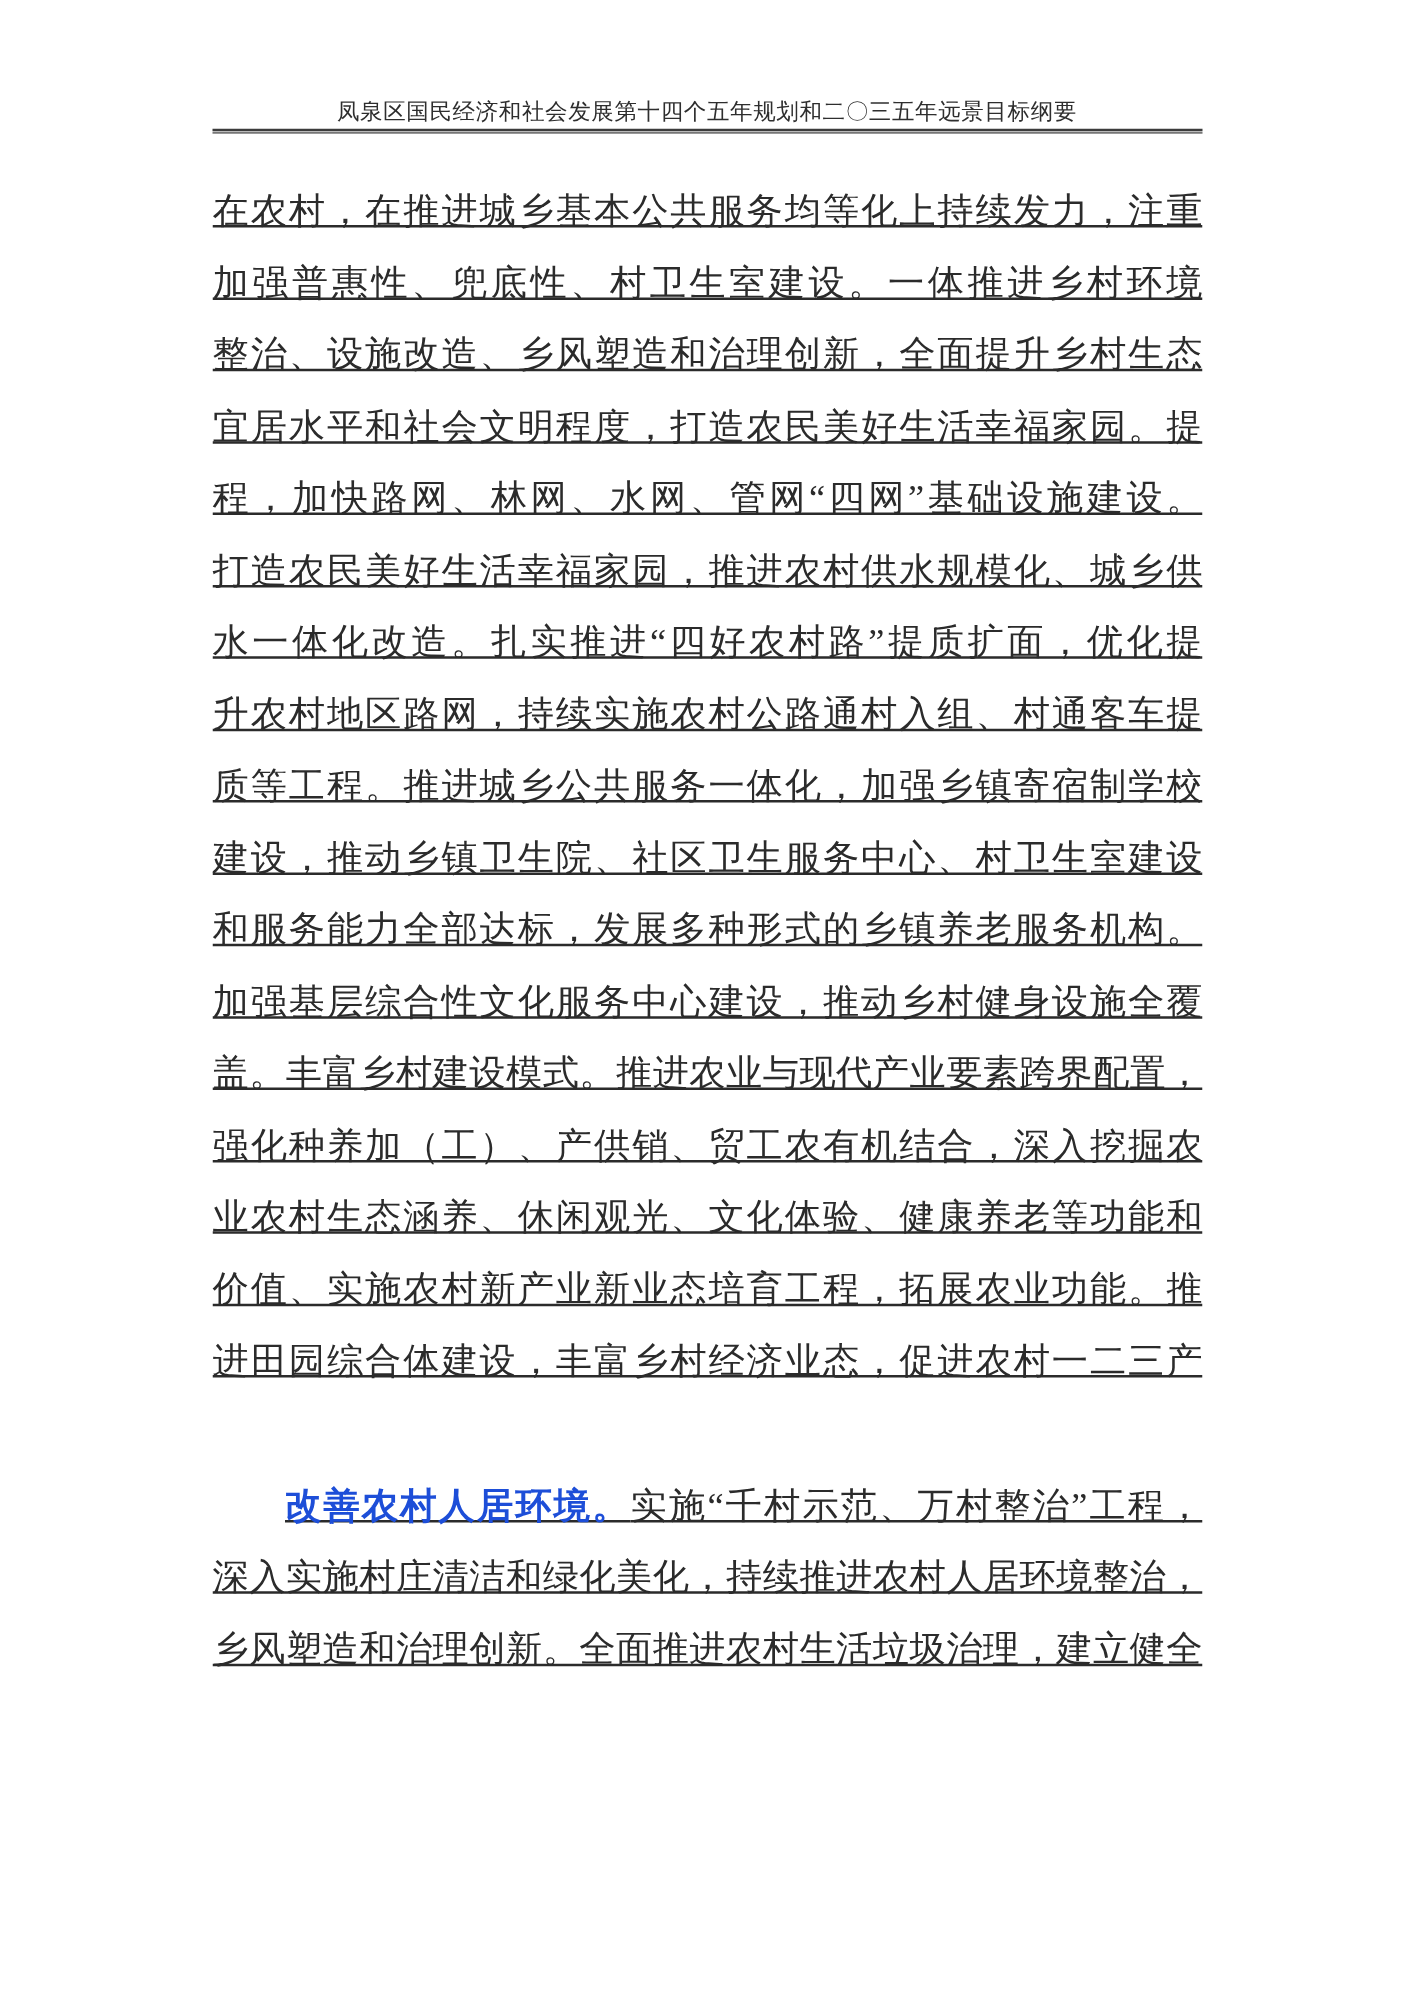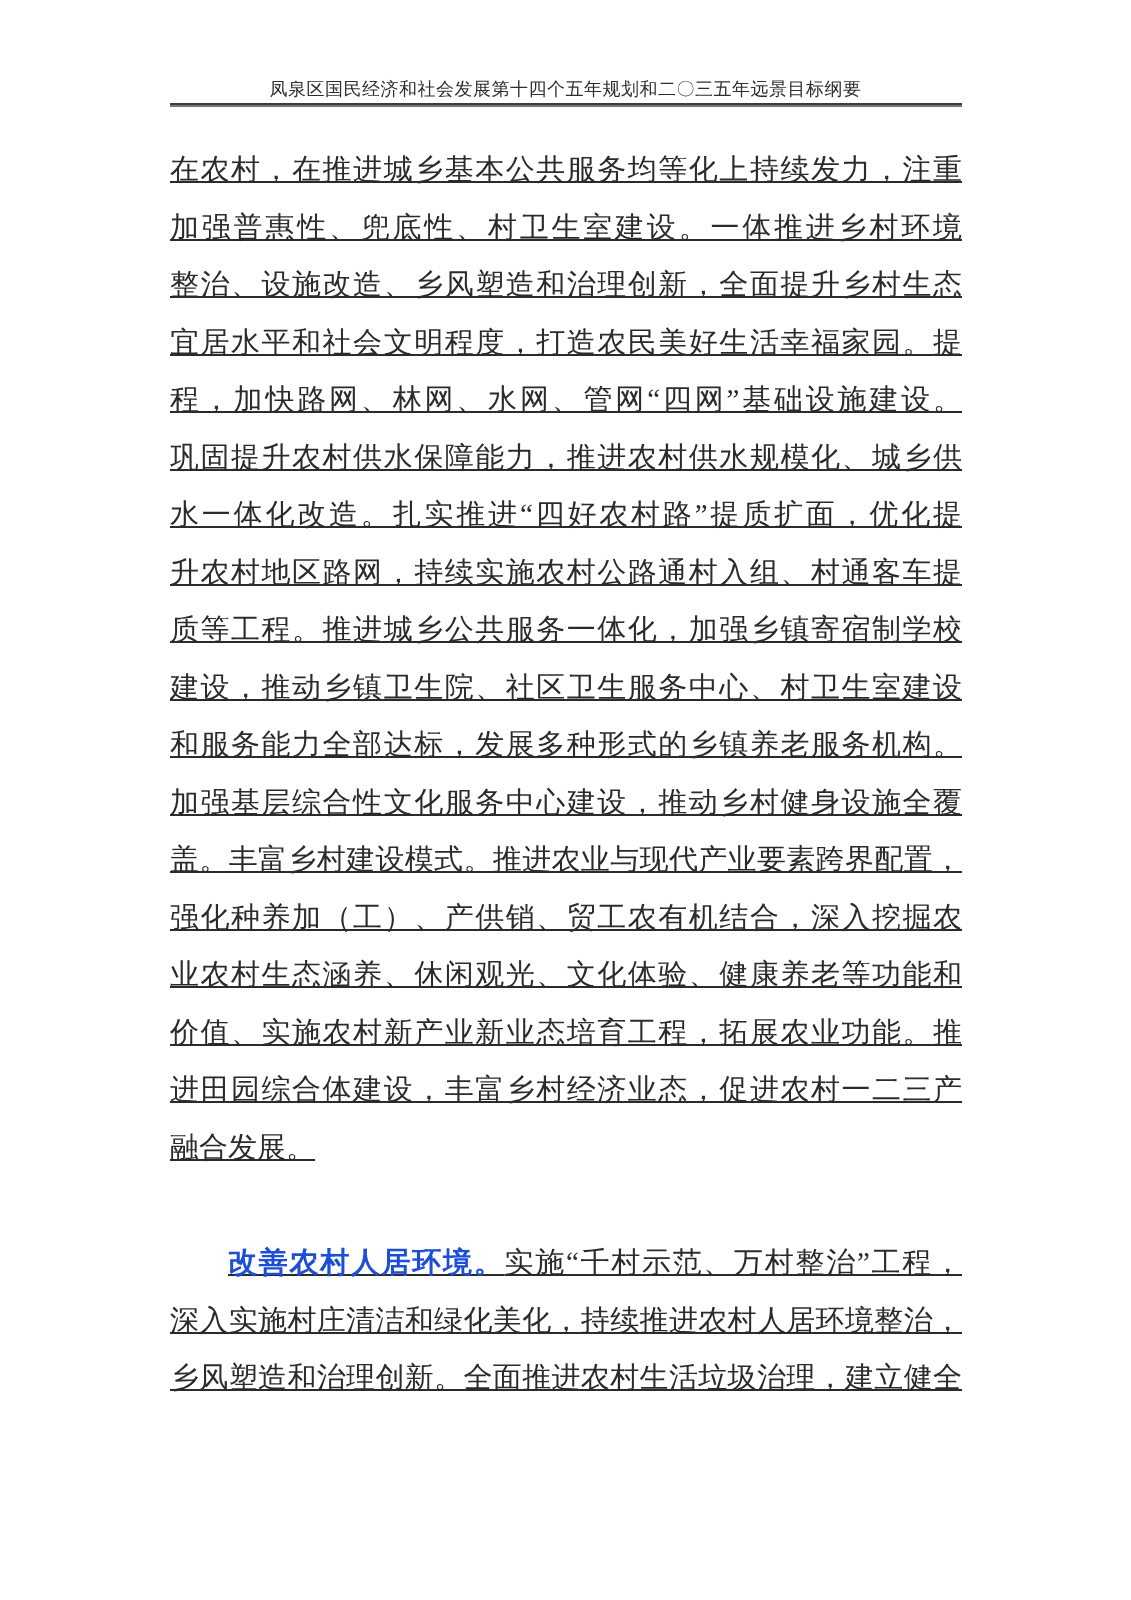--- a/index.html
+++ b/index.html
@@ -87,33 +87,32 @@
   <div class="header-rule"></div>
 
   <div class="body-text">
 
     <div class="paragraph-1">
       <div class="line">在农村，在推进城乡基本公共服务均等化上持续发力，注重</div>
       <div class="line">加强普惠性、兜底性、村卫生室建设。一体推进乡村环境</div>
       <div class="line">整治、设施改造、乡风塑造和治理创新，全面提升乡村生态</div>
       <div class="line">宜居水平和社会文明程度，打造农民美好生活幸福家园。提</div>
       <div class="line">程，加快路网、林网、水网、管网“四网”基础设施建设。</div>
-      <div class="line">巩固提升农村供水保障能力，推进农村供水规模化、城乡供</div>
+      <div class="line">打造农民美好生活幸福家园，推进农村供水规模化、城乡供</div>
       <div class="line">水一体化改造。扎实推进“四好农村路”提质扩面，优化提</div>
       <div class="line">升农村地区路网，持续实施农村公路通村入组、村通客车提</div>
       <div class="line">质等工程。推进城乡公共服务一体化，加强乡镇寄宿制学校</div>
       <div class="line">建设，推动乡镇卫生院、社区卫生服务中心、村卫生室建设</div>
       <div class="line">和服务能力全部达标，发展多种形式的乡镇养老服务机构。</div>
       <div class="line">加强基层综合性文化服务中心建设，推动乡村健身设施全覆</div>
       <div class="line">盖。丰富乡村建设模式。推进农业与现代产业要素跨界配置，</div>
       <div class="line">强化种养加（工）、产供销、贸工农有机结合，深入挖掘农</div>
       <div class="line">业农村生态涵养、休闲观光、文化体验、健康养老等功能和</div>
       <div class="line">价值、实施农村新产业新业态培育工程，拓展农业功能。推</div>
       <div class="line">进田园综合体建设，丰富乡村经济业态，促进农村一二三产</div>
-      <div class="line no-justify">融合发展。</div>
     </div>
 
     <div class="paragraph-2">
       <div class="line indent">
         <span class="lead-bold">改善农村人居环境。</span><span>实施“千村示范、万村整治”工程，</span>
       </div>
       <div class="line">深入实施村庄清洁和绿化美化，持续推进农村人居环境整治，</div>
       <div class="line">乡风塑造和治理创新。全面推进农村生活垃圾治理，建立健全</div>
     </div>
 

